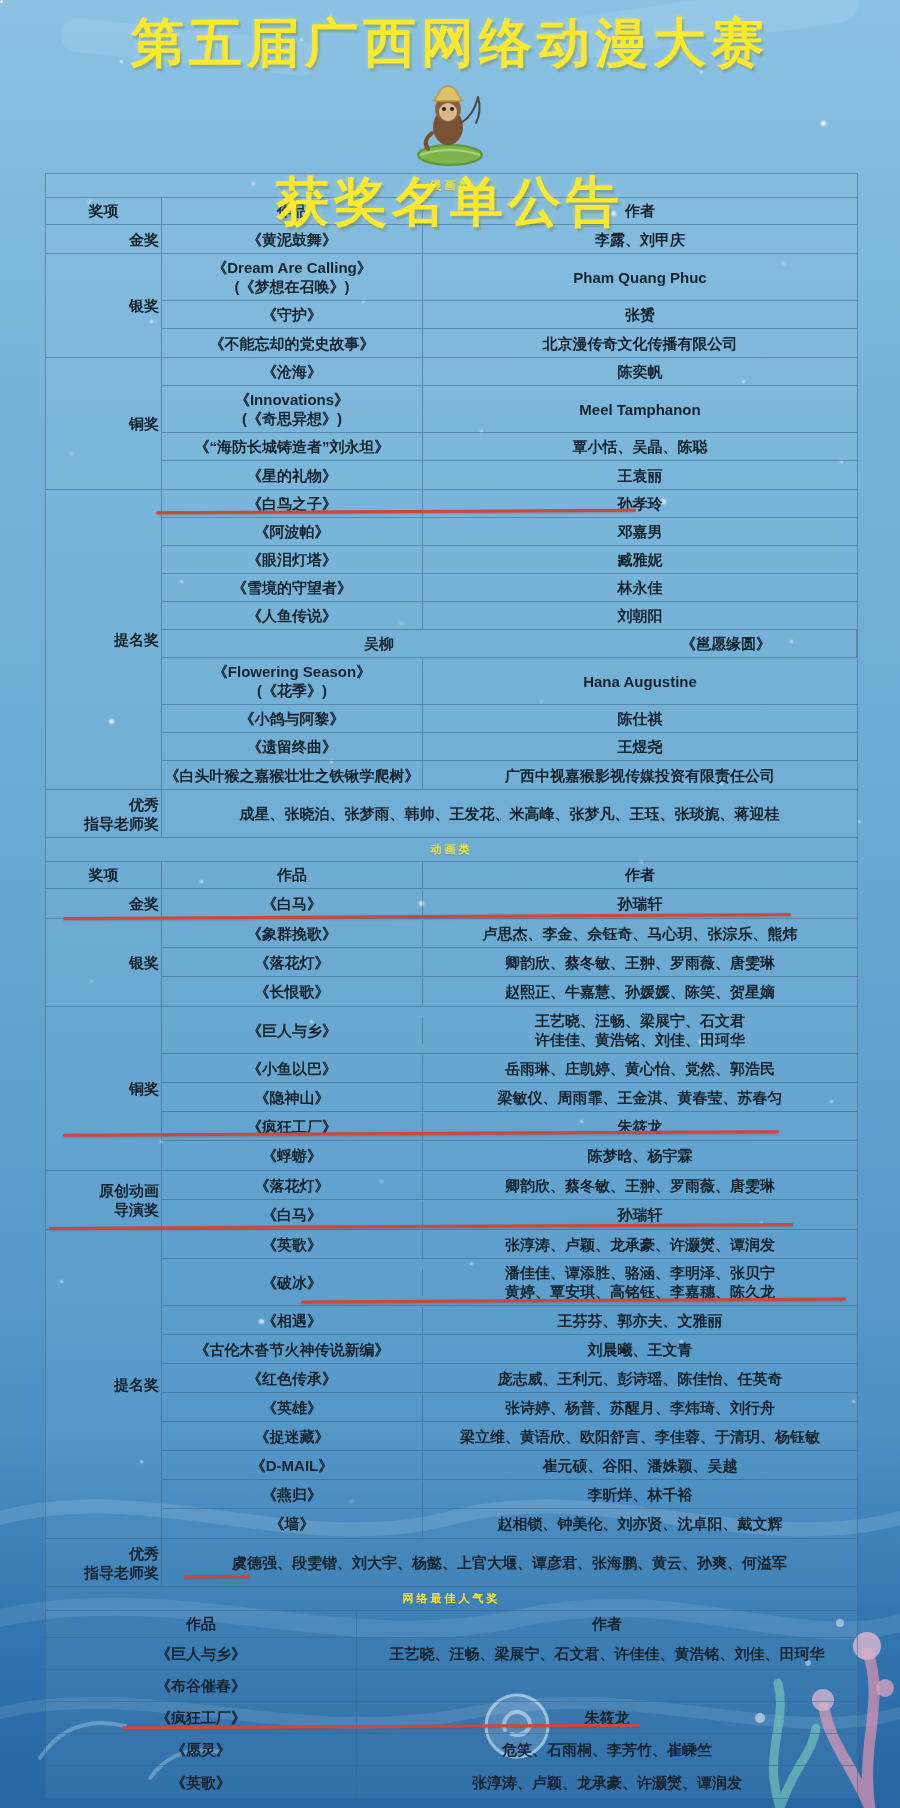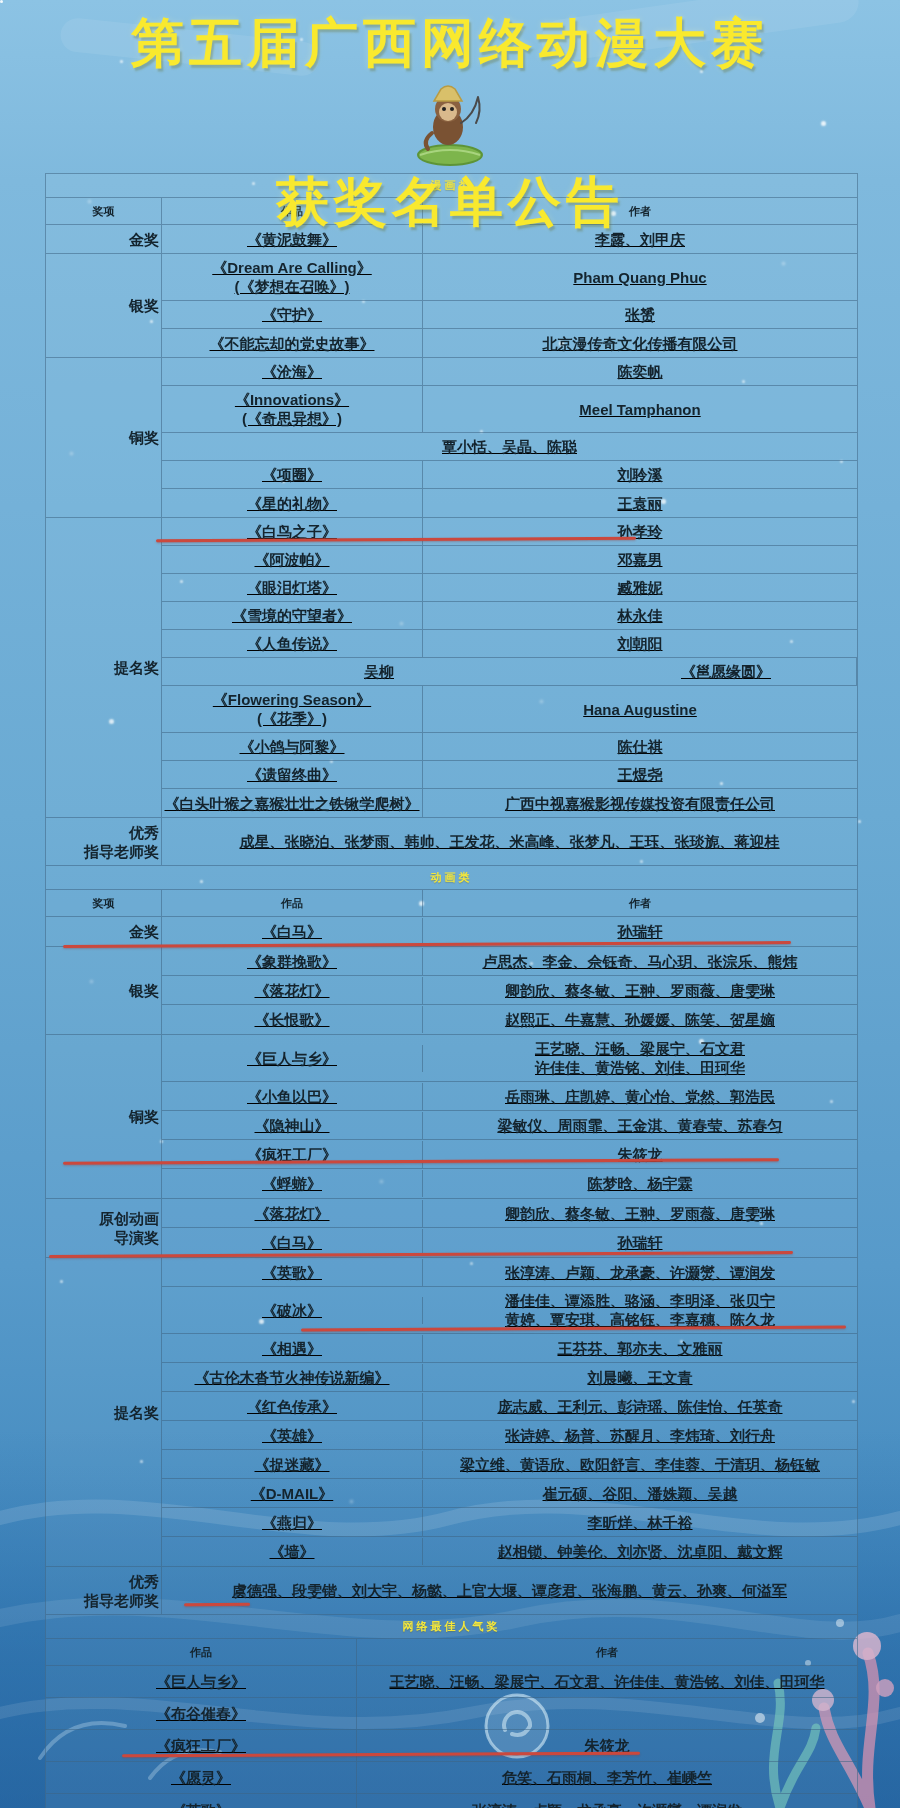--- a/index.html
+++ b/index.html
@@ -13,32 +13,32 @@
       text-shadow:2px 3px 2px rgba(80,90,20,.28),0 0 6px rgba(255,255,180,.25);}
   .t2row{display:flex;align-items:center;justify-content:center;gap:4px;margin-top:0;flex-direction:column;}
   
   #awards-table{position:absolute;left:45px;top:173px;width:813px;box-sizing:border-box;
       border:1px solid var(--bd);background:rgba(190,228,247,.08);z-index:4;}
   .tsection{border-bottom:1px solid var(--bd);}
   .tsection:last-child{border-bottom:none;}
   .sec-label{height:23px;border-bottom:1px solid var(--bd);display:flex;align-items:center;justify-content:center;
       color:#f4e73c;font-weight:bold;font-size:11px;letter-spacing:3px;text-shadow:0 1px 1px rgba(90,80,0,.3);}
   .col-hdr{display:flex;height:26px;border-bottom:1px solid var(--bd);}
-  .hcell{display:flex;align-items:center;justify-content:center;font-size:11px;font-weight:600;color:#14242e;box-sizing:border-box;}
+  .hcell{display:flex;align-items:center;justify-content:center;font-size:15px;font-weight:600;color:#14242e;box-sizing:border-box;}
   .c1{width:116px;border-right:1px solid var(--bd);}
   .c2{width:261px;border-right:1px solid var(--bd);}
   .c3{flex:1;}
   .d1{width:311px;border-right:1px solid var(--bd);}
   .d2{flex:1;}
   .group{display:flex;border-bottom:1px solid var(--bd);}
   .tsection .group:last-child{border-bottom:none;}
   .award-cell{width:116px;border-right:1px solid var(--bd);display:flex;flex-direction:column;
       justify-content:center;align-items:flex-end;box-sizing:border-box;padding:2px;}
   .rows{flex:1;display:flex;flex-direction:column;}
-  .g-row{display:flex;border-bottom:1px solid var(--bd);position:relative;box-sizing:border-box;text-decoration:underline;}
+  .g-row{display:flex;border-bottom:1px solid var(--bd);position:relative;box-sizing:border-box;}
   .rows .g-row:last-child{border-bottom:none;}
   .tsection .s3row:last-child{border-bottom:none;}
   .cell{display:flex;flex-direction:column;justify-content:center;align-items:center;
       padding:4px 6px;box-sizing:border-box;}
   .tcell{width:261px;border-right:1px solid var(--bd);}
   .t3cell{width:311px;border-right:1px solid var(--bd);}
   .acell,.full{flex:1;}
   .sec0 .g-row{min-height:28px;}
   .sec1 .g-row{min-height:29px;align-items:center;}
   .sec2 .g-row{min-height:32px;}
@@ -193,30 +193,25 @@
             <div class="g-row">
               <div class="cell tcell">
                 <div class="ln">《Innovations》</div>
                 <div class="ln">(《奇思异想》)</div>
               </div>
               <div class="cell acell">
                 <div class="ln">Meel Tamphanon</div>
               </div>
             </div>
             <div class="g-row">
+              <div class="cell tcell">
+                <div class="ln">《“海防长城铸造者”刘永坦》</div>
+              </div>
               <div class="cell acell">
                 <div class="ln">覃小恬、吴晶、陈聪</div>
-              </div>
-            </div>
-            <div class="g-row">
-              <div class="cell tcell">
-                <div class="ln">《项圈》</div>
-              </div>
-              <div class="cell acell">
-                <div class="ln">刘聆溪</div>
               </div>
             </div>
             <div class="g-row">
               <div class="cell tcell">
                 <div class="ln">《星的礼物》</div>
               </div>
               <div class="cell acell">
                 <div class="ln">王袁丽</div>
               </div>
             </div>

